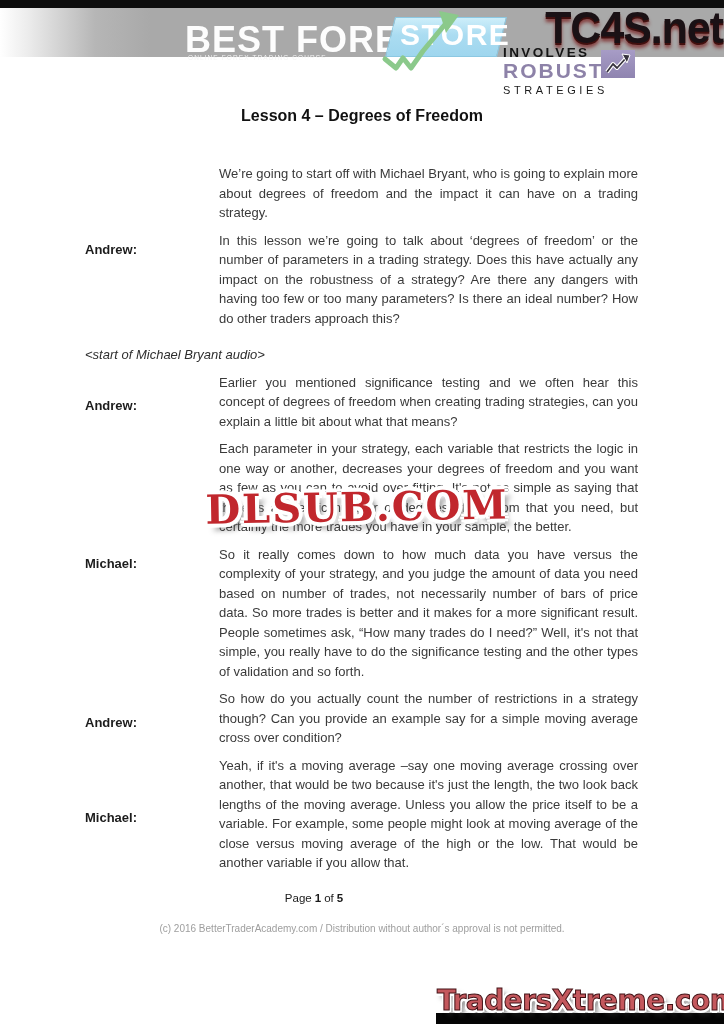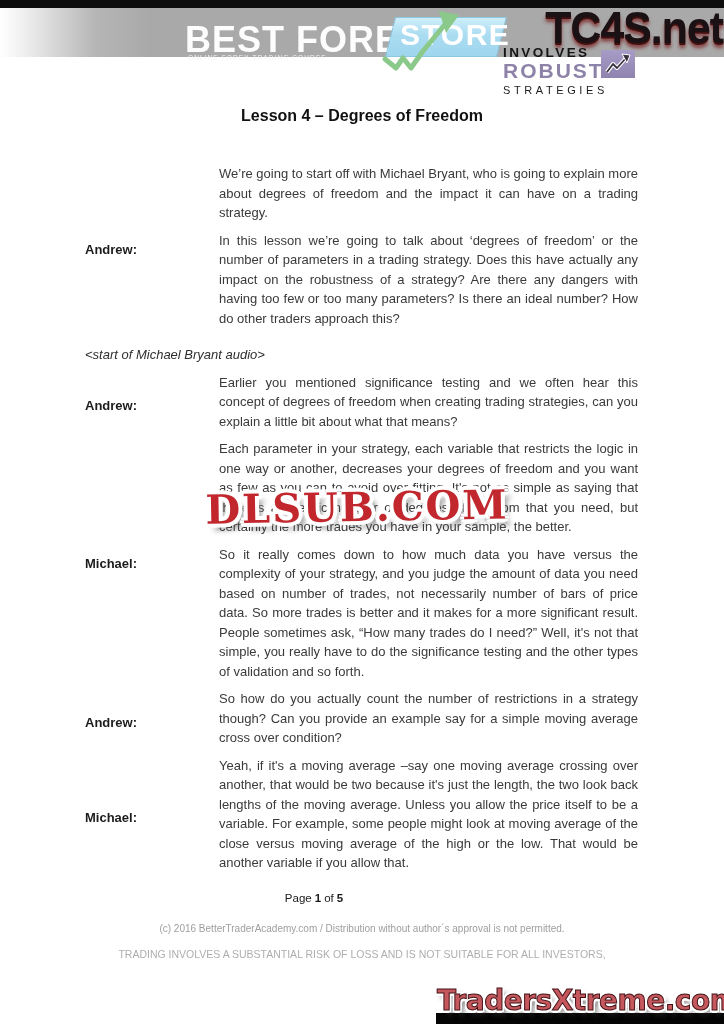--- a/index.html
+++ b/index.html
@@ -145,19 +145,18 @@
       </div>
     </div>
 
   <div class="dlsub">DLSUB.COM</div>
 
   <div class="page-num"><span>Page</span><b>1</b><span>of</span><b>5</b></div>
 
   <div class="copyright">(c) 2016 BetterTraderAcademy.com / Distribution without author´s approval is not permitted.</div>
 
   <div class="risk">
-    <div>TRADING INVOLVES A SUBSTANTIAL RISK OF LOSS AND IS NOT SUITABLE FOR ALL INVESTORS,</div>
   </div>
 
   <div class="bottom-bar"></div>
   <div class="txtreme">TradersXtreme.com</div>
 
 </div>
 
 </body></html>

